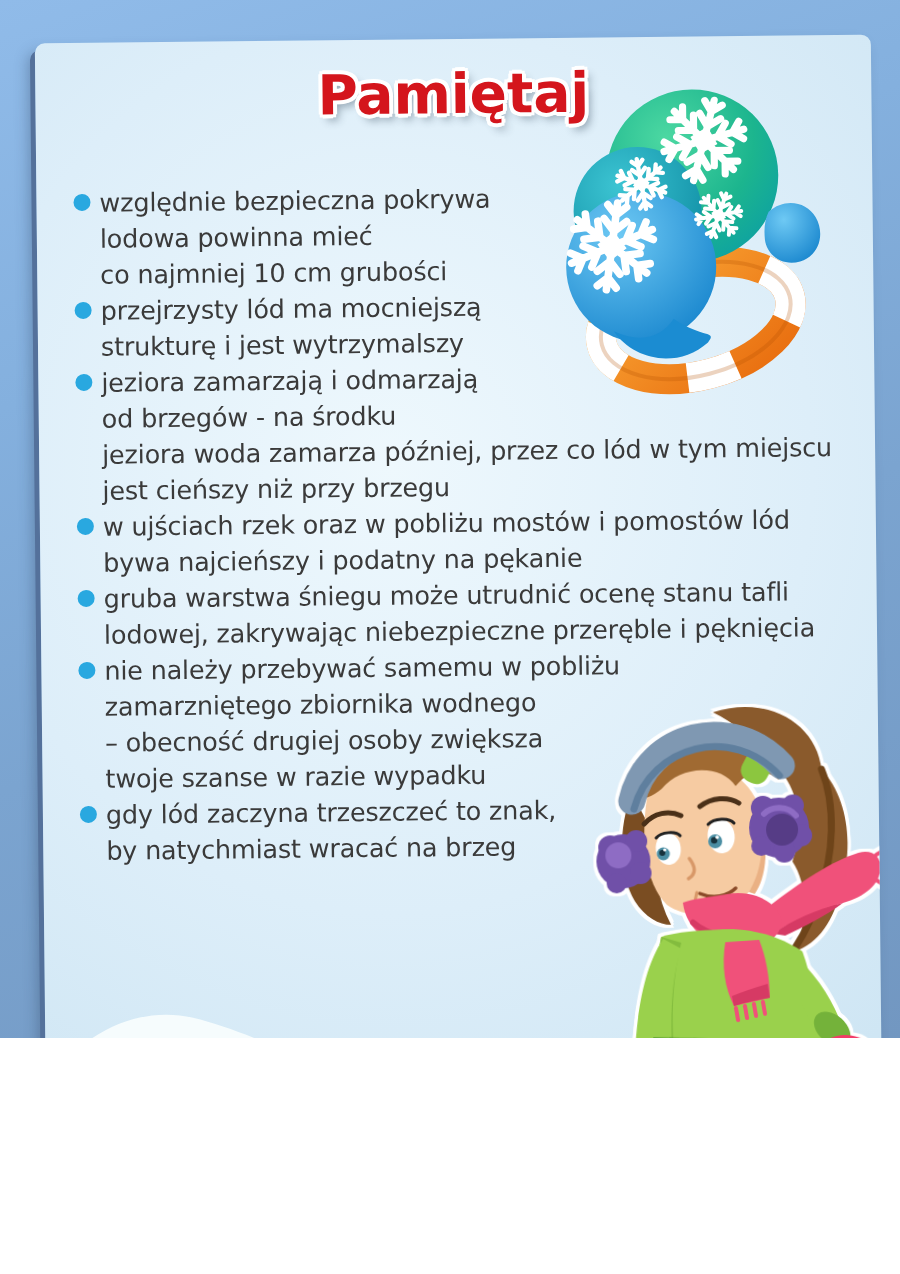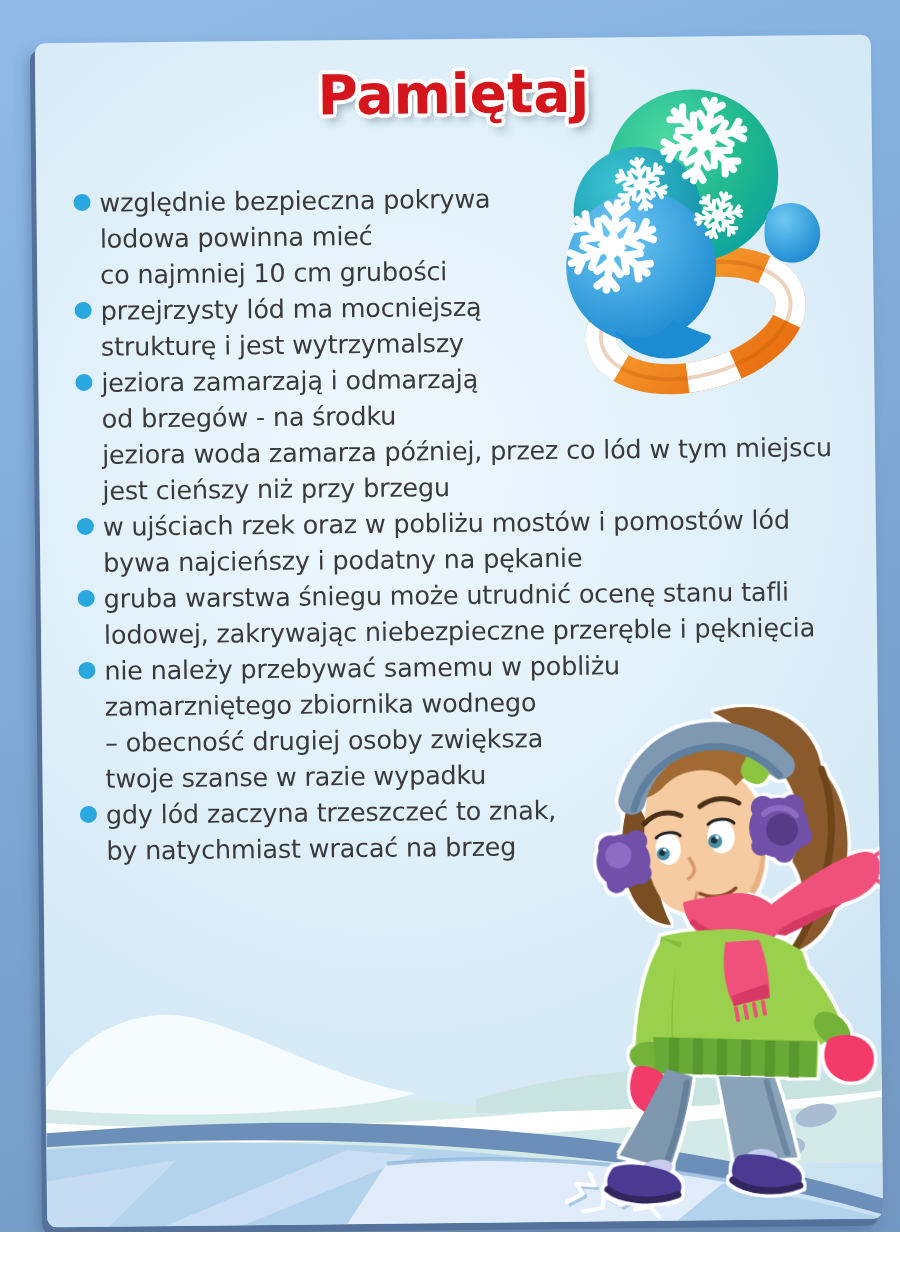--- a/index.html
+++ b/index.html
@@ -4,21 +4,21 @@
 <style>
   :root{
     --title-red:#d4151c;
     --bullet-dot:#29a8e0;
     --text:#3a3a3a;
     --panel-edge:#54719b;
   }
   *{margin:0;padding:0;box-sizing:border-box;}
   body{width:900px;height:1274px;overflow:hidden;font-family:"DejaVu Sans",sans-serif;}
   .canvas{
-    position:relative;width:900px;height:1232px;overflow:hidden;
+    position:relative;width:900px;height:1038px;overflow:hidden;
     background:linear-gradient(160deg,#90bbe9 0%,#84b0de 30%,#7ba4d0 58%,#7297c1 100%);
   }
   .panel{
     position:absolute;left:41px;top:39px;width:836px;height:1184px;
     border-radius:10px;overflow:hidden;
     transform:rotate(-0.6deg);transform-origin:50% 50%;
     background:radial-gradient(120% 90% at 42% 36%, #eef8fd 0%, #ddeef9 42%, #cfe6f4 72%, #c2dbee 100%);
     box-shadow:-5px 7px 0 var(--panel-edge), -7px 9px 14px rgba(40,60,90,.35);
   }
   .title{

